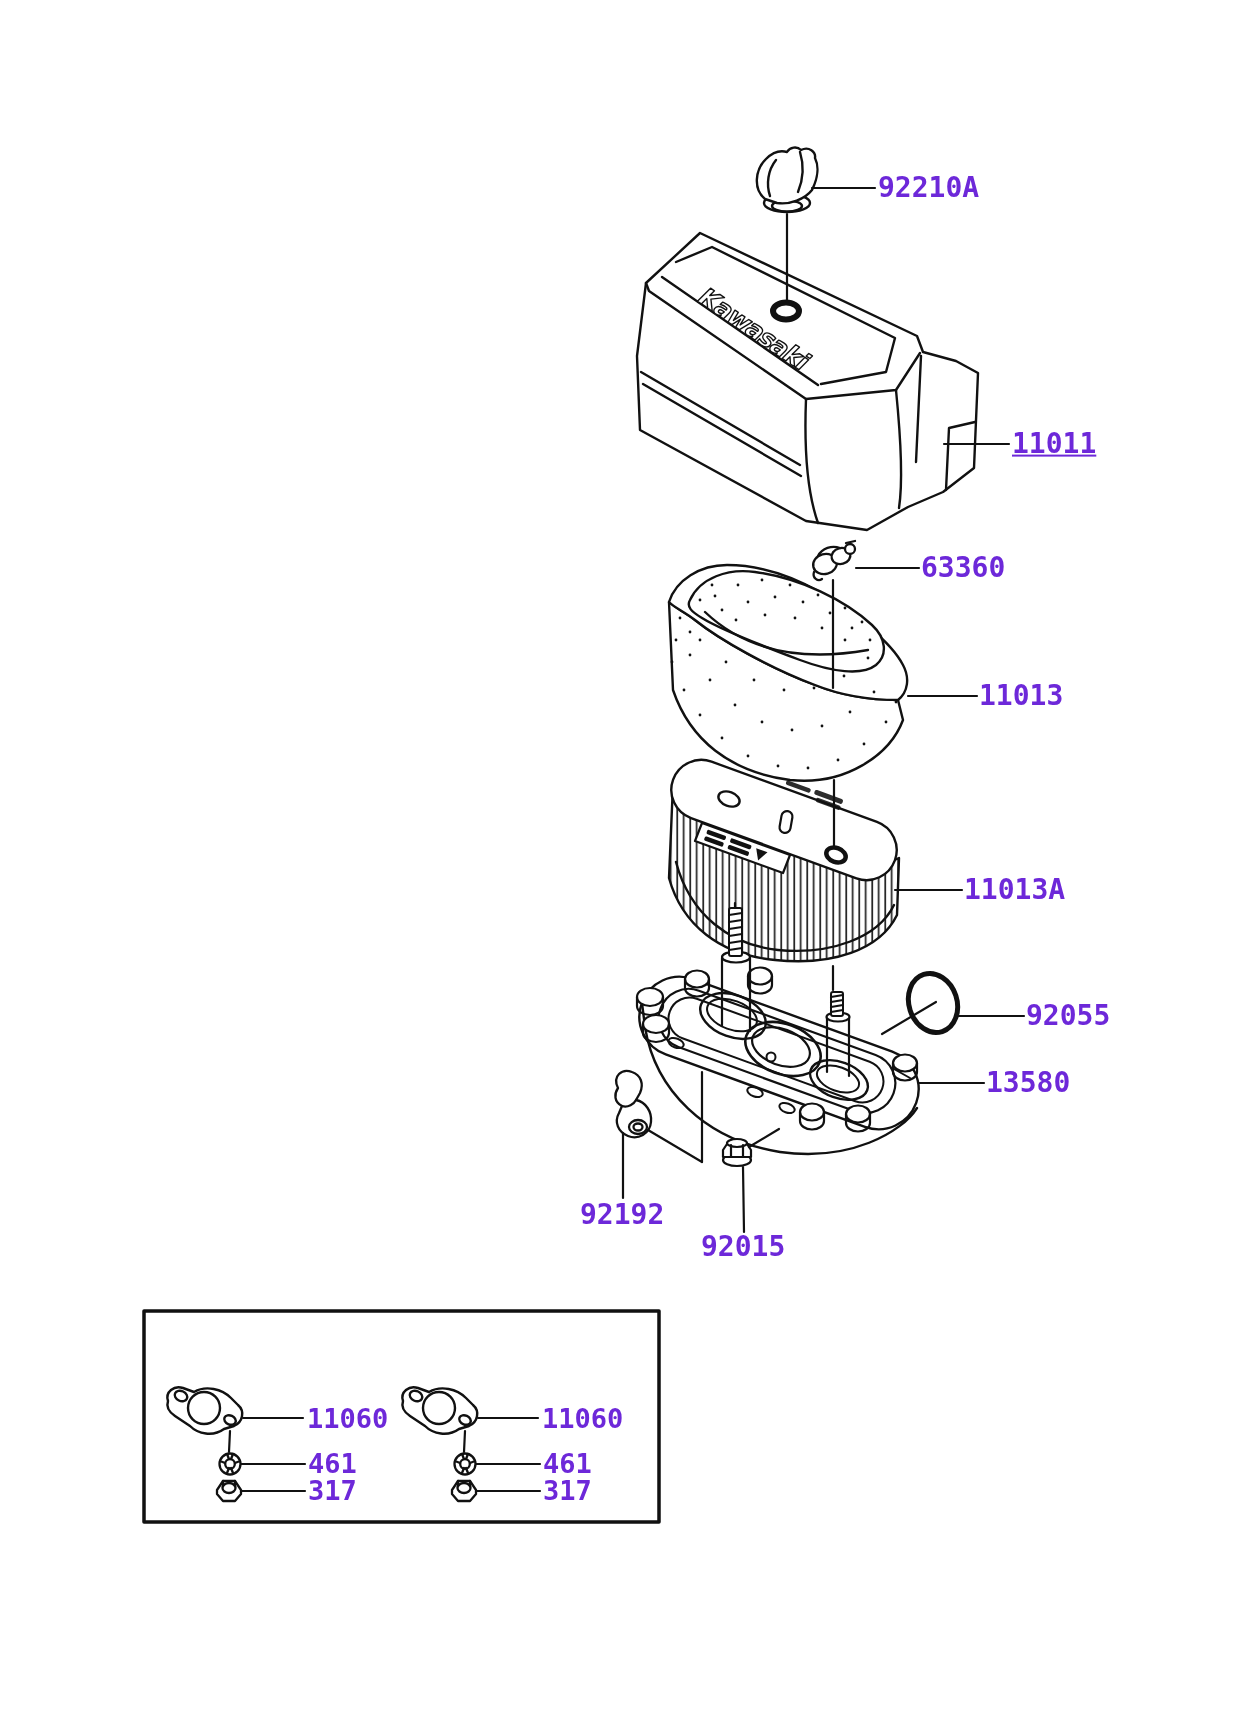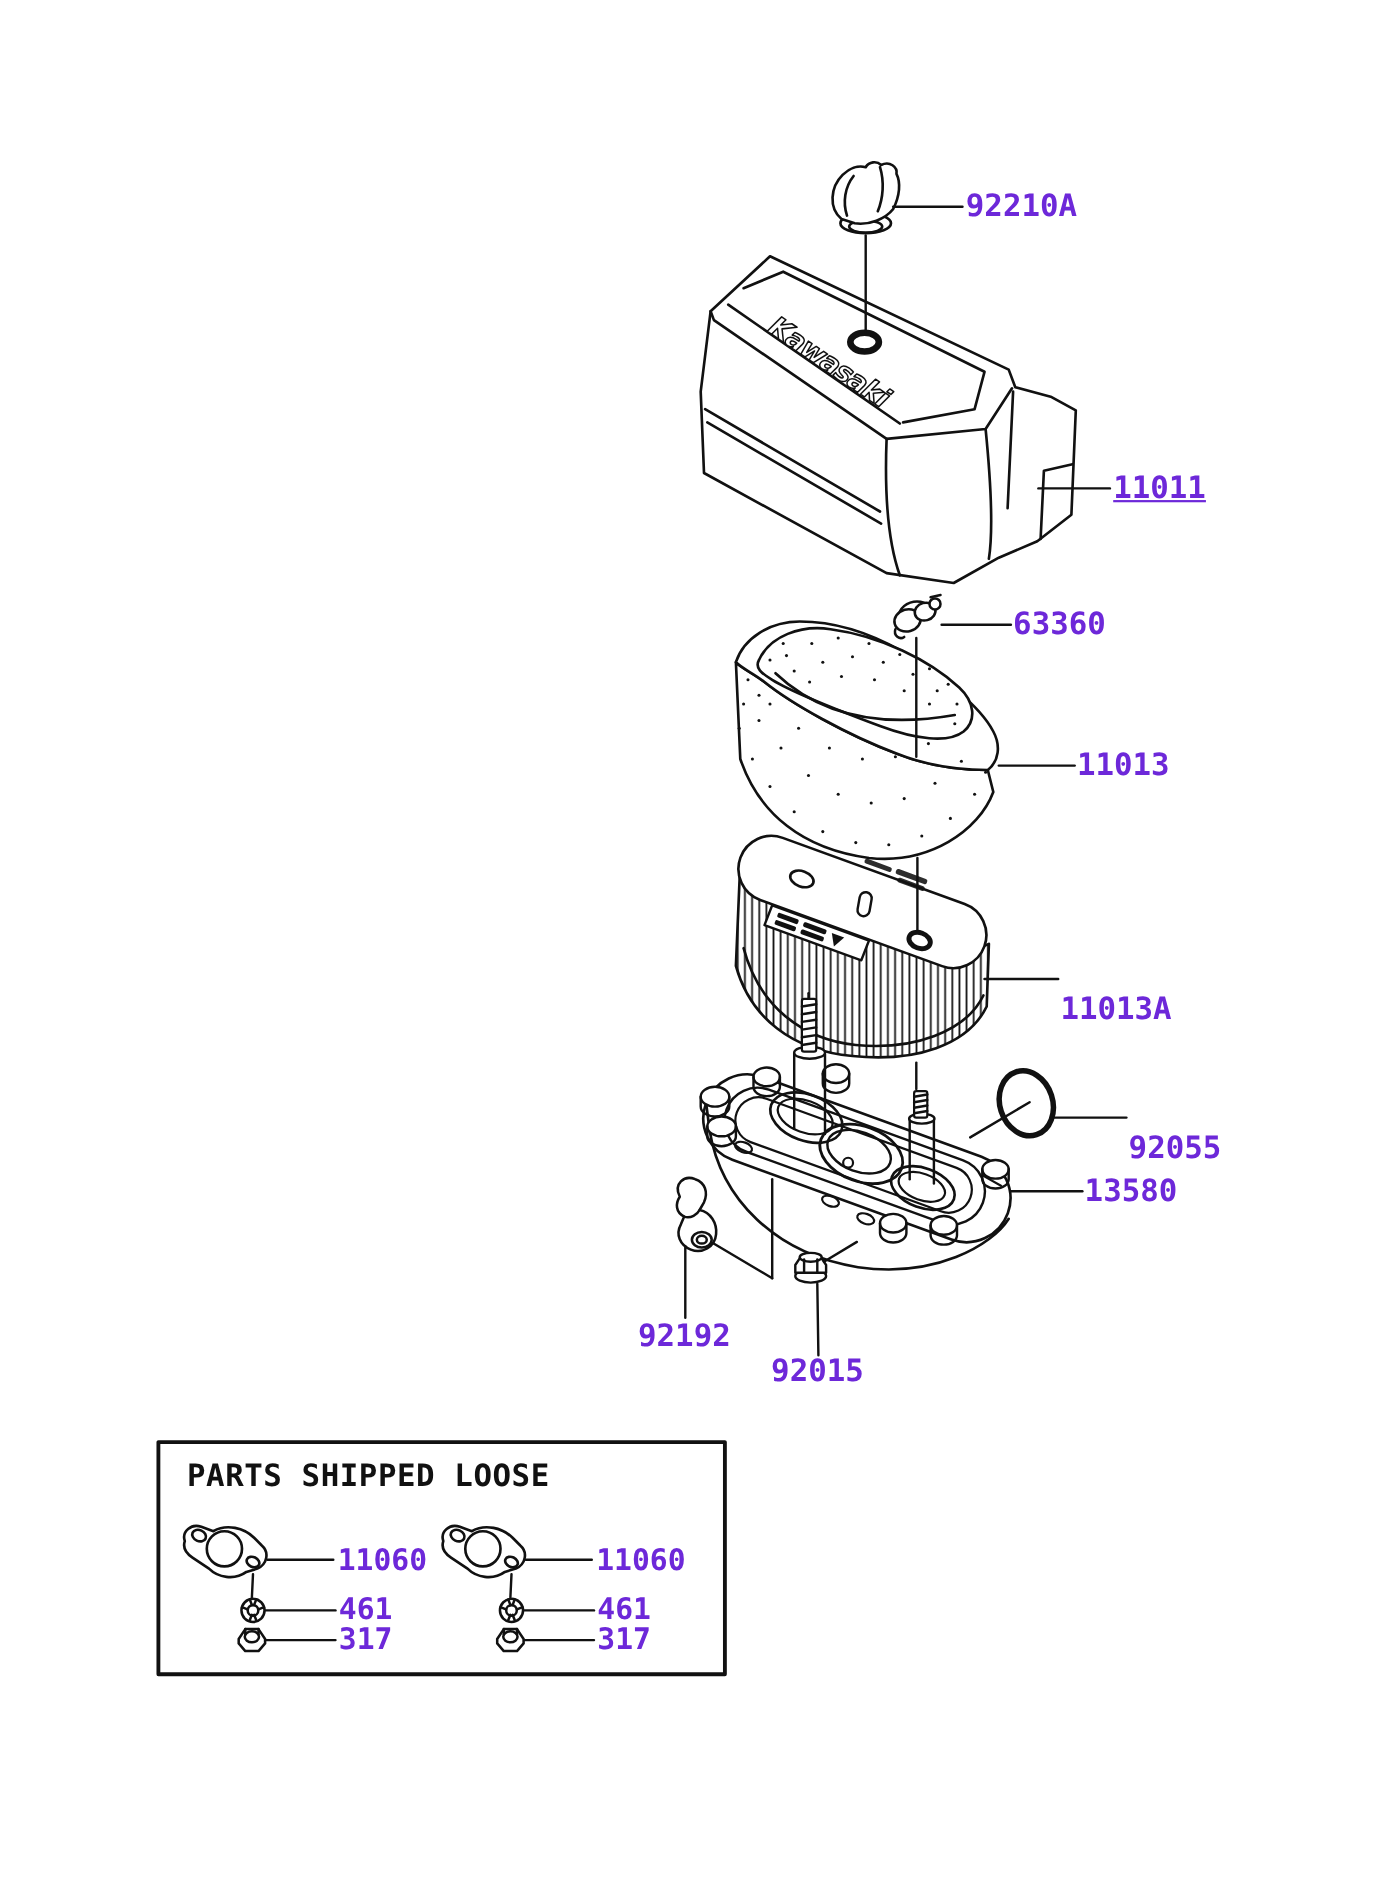--- a/index.html
+++ b/index.html
@@ -298,27 +298,26 @@
     <line x1="465" y1="1431" x2="464" y2="1452"></line>
     <line x1="476" y1="1464" x2="540" y2="1464"></line>
     <line x1="477" y1="1491" x2="540" y2="1491"></line>
   </g>
 </svg>
 
 <div class="callout" style="left:878px; top:188px;">92210A</div>
 <div class="callout" style="left:1012px; top:444px;text-decoration:underline;">11011</div>
 <div class="callout" style="left:921px; top:568px;">63360</div>
 <div class="callout" style="left:979px; top:696px;">11013</div>
-<div class="callout" style="left:964px; top:890px;margin-top:28px;">11013A</div>
-<div class="callout" style="left:1026px; top:1016px;margin-top:28px;">92055</div>
+<div class="callout" style="left:964px; top:890px;">11013A</div>
+<div class="callout" style="left:1026px; top:1016px;">92055</div>
 <div class="callout" style="left:986px; top:1083px;">13580</div>
 <div class="callout" style="left:580px; top:1215px;">92192</div>
 <div class="callout" style="left:701px; top:1247px;text-align:right;">92015</div>
 
-<div class="psl-title" style="left:170px; top:1328px;">PARTS SHIPPED LOOSE</div>
 <div class="callout box-label" style="left:307px; top:1419px;">11060</div>
 <div class="callout box-label" style="left:308px; top:1464px;">461</div>
 <div class="callout box-label" style="left:308px; top:1491px;">317</div>
 <div class="callout box-label" style="left:542px; top:1419px;">11060</div>
 <div class="callout box-label" style="left:543px; top:1464px;">461</div>
 <div class="callout box-label" style="left:543px; top:1491px;">317</div>
 
 </div>
 
 </body></html>

